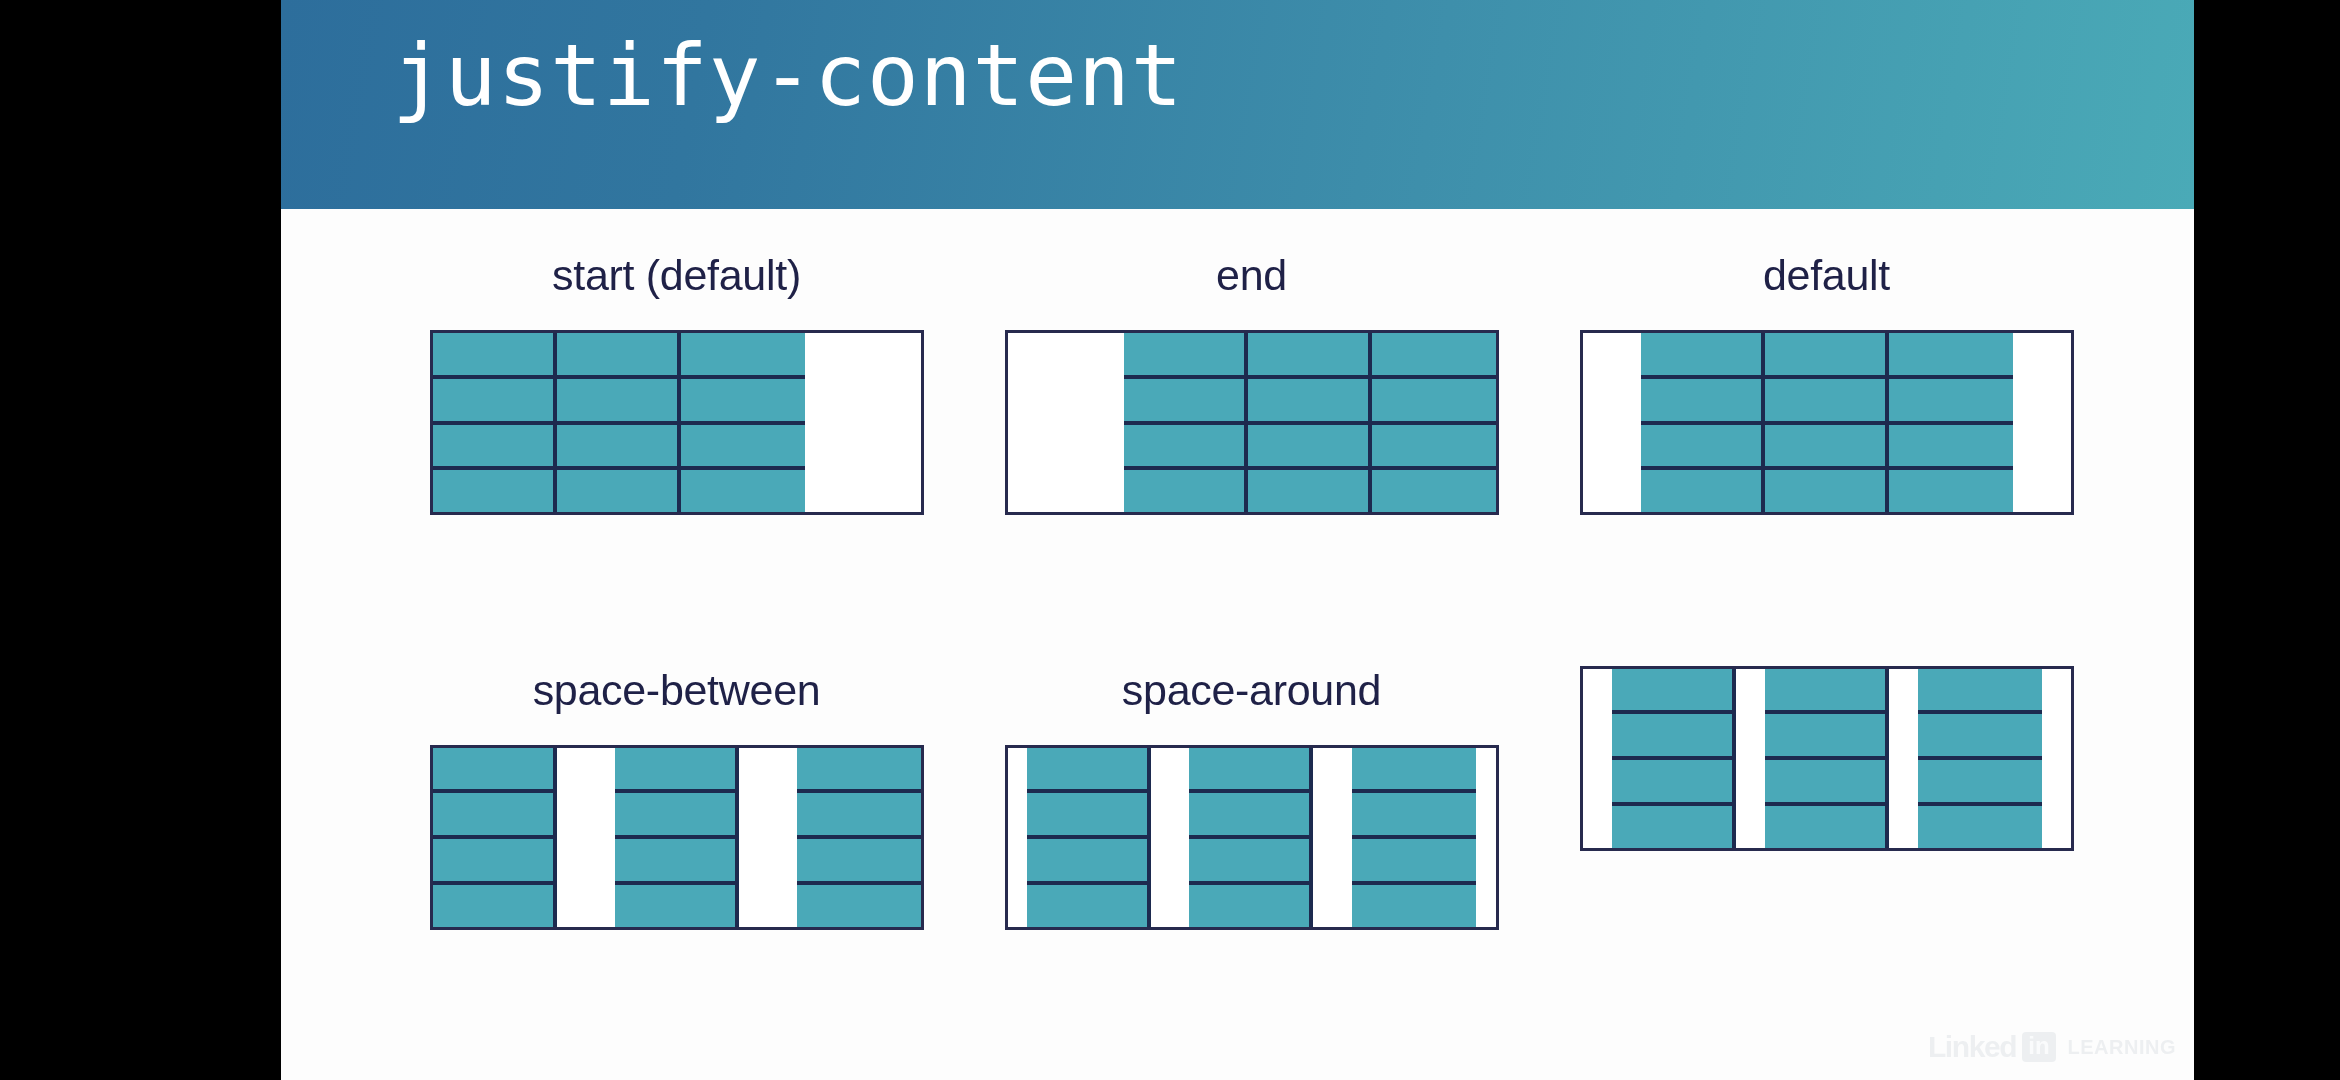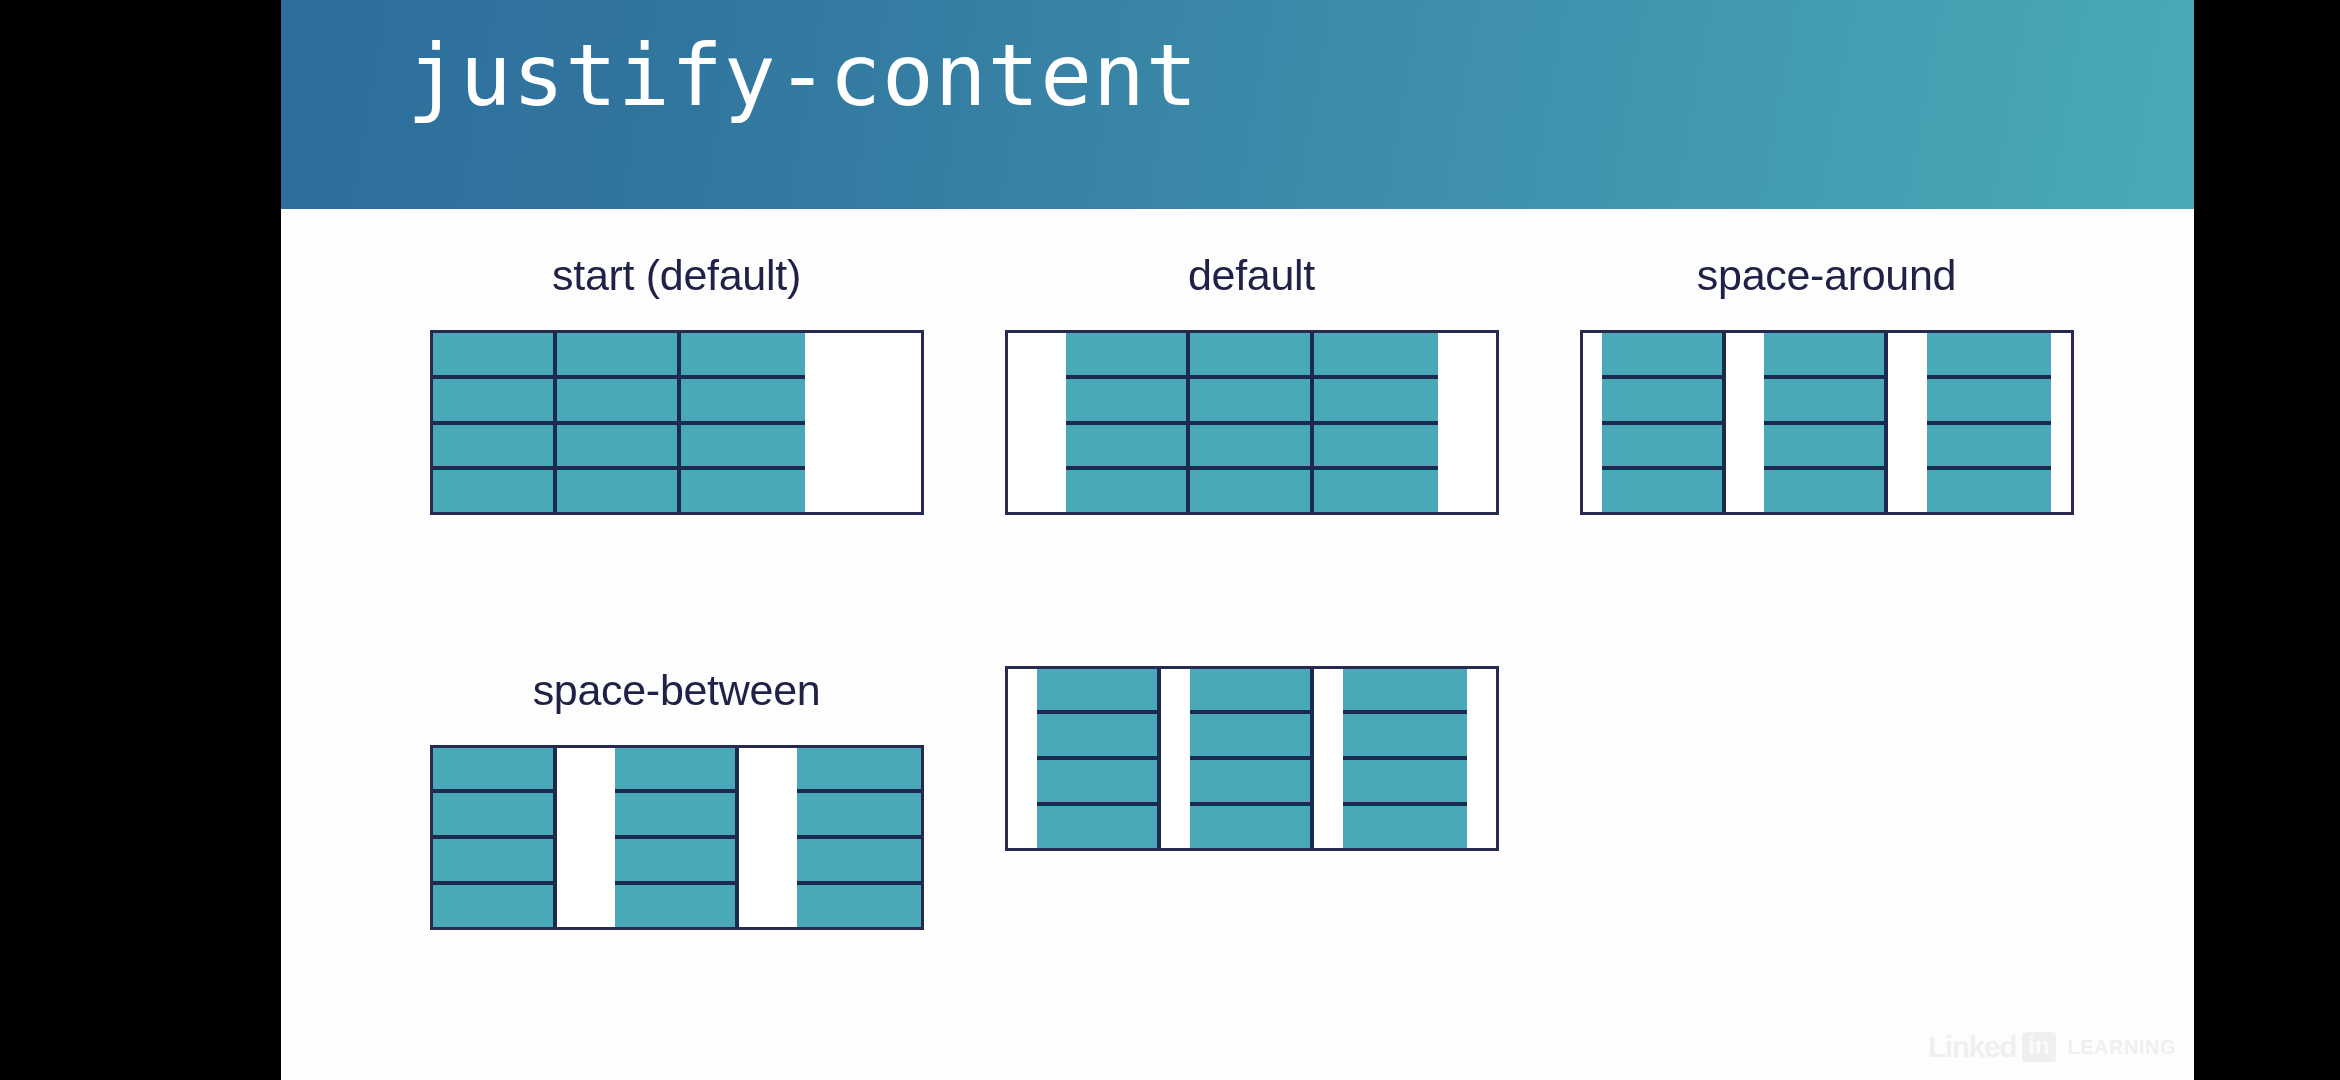--- a/index.html
+++ b/index.html
@@ -37,21 +37,21 @@
   #title-bar {
     position: absolute;
     left: 0;
     top: 0;
     width: 100%;
     height: 209px;
     background: linear-gradient(100deg, #2d6e9c 0%, #31769f 22%, #3e8fab 60%, #4aaab7 100%);
   }
   #slide-title {
     position: absolute;
-    left: 126px;
+    left: 111px;
     top: 28px;
     font-family: "DejaVu Sans Mono", "Liberation Mono", monospace;
     font-size: 86px;
     letter-spacing: 1px;
     color: #ffffff;
     white-space: nowrap;
     line-height: 1.1;
   }
 
   
@@ -192,20 +192,43 @@
             </div>
             <div class="demo-item">
               <div class="demo-cell"></div>
               <div class="demo-cell"></div>
               <div class="demo-cell"></div>
               <div class="demo-cell"></div>
             </div>
           </div>
         </div>
         <div class="example">
+          <div class="example-label">end</div>
+          <div class="demo-box" data-justify="end">
+            <div class="demo-item">
+              <div class="demo-cell"></div>
+              <div class="demo-cell"></div>
+              <div class="demo-cell"></div>
+              <div class="demo-cell"></div>
+            </div>
+            <div class="demo-item">
+              <div class="demo-cell"></div>
+              <div class="demo-cell"></div>
+              <div class="demo-cell"></div>
+              <div class="demo-cell"></div>
+            </div>
+            <div class="demo-item">
+              <div class="demo-cell"></div>
+              <div class="demo-cell"></div>
+              <div class="demo-cell"></div>
+              <div class="demo-cell"></div>
+            </div>
+          </div>
+        </div>
+        <div class="example">
           <div class="example-label">default</div>
           <div class="demo-box" data-justify="center">
             <div class="demo-item">
               <div class="demo-cell"></div>
               <div class="demo-cell"></div>
               <div class="demo-cell"></div>
               <div class="demo-cell"></div>
             </div>
             <div class="demo-item">
               <div class="demo-cell"></div>
@@ -215,45 +238,45 @@
             </div>
             <div class="demo-item">
               <div class="demo-cell"></div>
               <div class="demo-cell"></div>
               <div class="demo-cell"></div>
               <div class="demo-cell"></div>
             </div>
           </div>
         </div>
         <div class="example">
+          <div class="example-label">space-between</div>
+          <div class="demo-box" data-justify="space-between">
+            <div class="demo-item">
+              <div class="demo-cell"></div>
+              <div class="demo-cell"></div>
+              <div class="demo-cell"></div>
+              <div class="demo-cell"></div>
+            </div>
+            <div class="demo-item">
+              <div class="demo-cell"></div>
+              <div class="demo-cell"></div>
+              <div class="demo-cell"></div>
+              <div class="demo-cell"></div>
+            </div>
+            <div class="demo-item">
+              <div class="demo-cell"></div>
+              <div class="demo-cell"></div>
+              <div class="demo-cell"></div>
+              <div class="demo-cell"></div>
+            </div>
+          </div>
+        </div>
+        <div class="example">
           <div class="example-label">space-around</div>
           <div class="demo-box" data-justify="space-around">
-            <div class="demo-item">
-              <div class="demo-cell"></div>
-              <div class="demo-cell"></div>
-              <div class="demo-cell"></div>
-              <div class="demo-cell"></div>
-            </div>
-            <div class="demo-item">
-              <div class="demo-cell"></div>
-              <div class="demo-cell"></div>
-              <div class="demo-cell"></div>
-              <div class="demo-cell"></div>
-            </div>
-            <div class="demo-item">
-              <div class="demo-cell"></div>
-              <div class="demo-cell"></div>
-              <div class="demo-cell"></div>
-              <div class="demo-cell"></div>
-            </div>
-          </div>
-        </div>
-        <div class="example">
-          <div class="example-label">space-between</div>
-          <div class="demo-box" data-justify="space-between">
             <div class="demo-item">
               <div class="demo-cell"></div>
               <div class="demo-cell"></div>
               <div class="demo-cell"></div>
               <div class="demo-cell"></div>
             </div>
             <div class="demo-item">
               <div class="demo-cell"></div>
               <div class="demo-cell"></div>
               <div class="demo-cell"></div>

